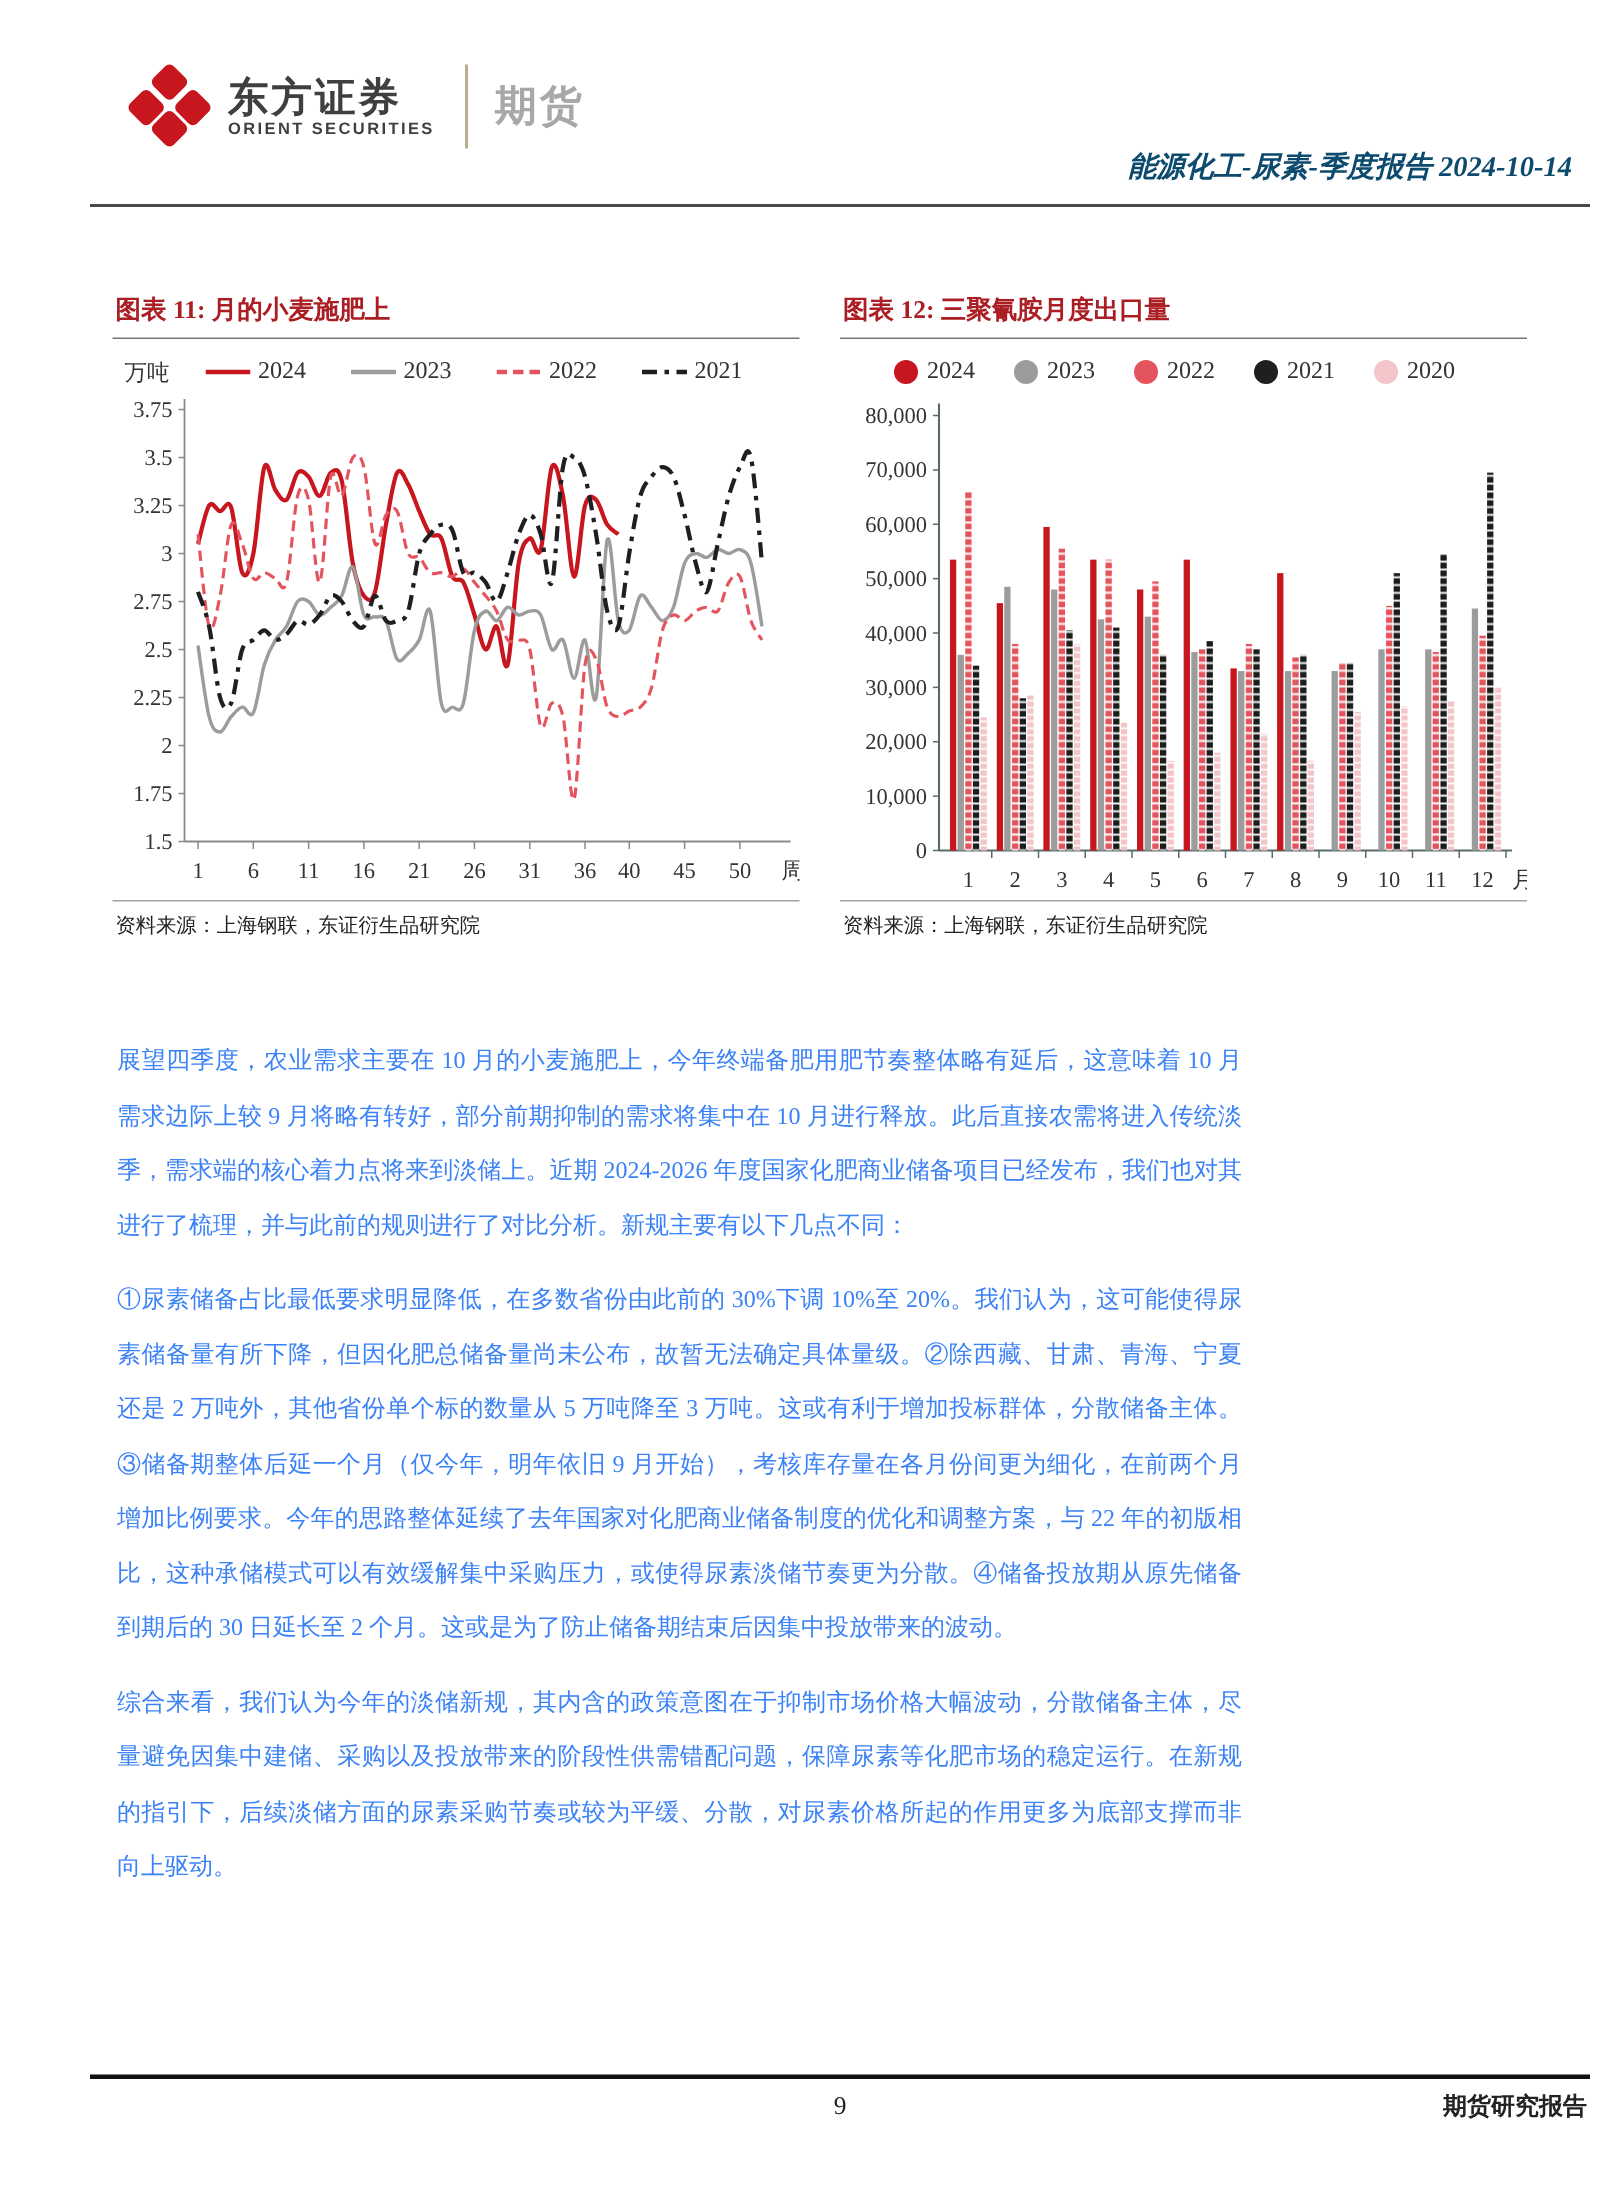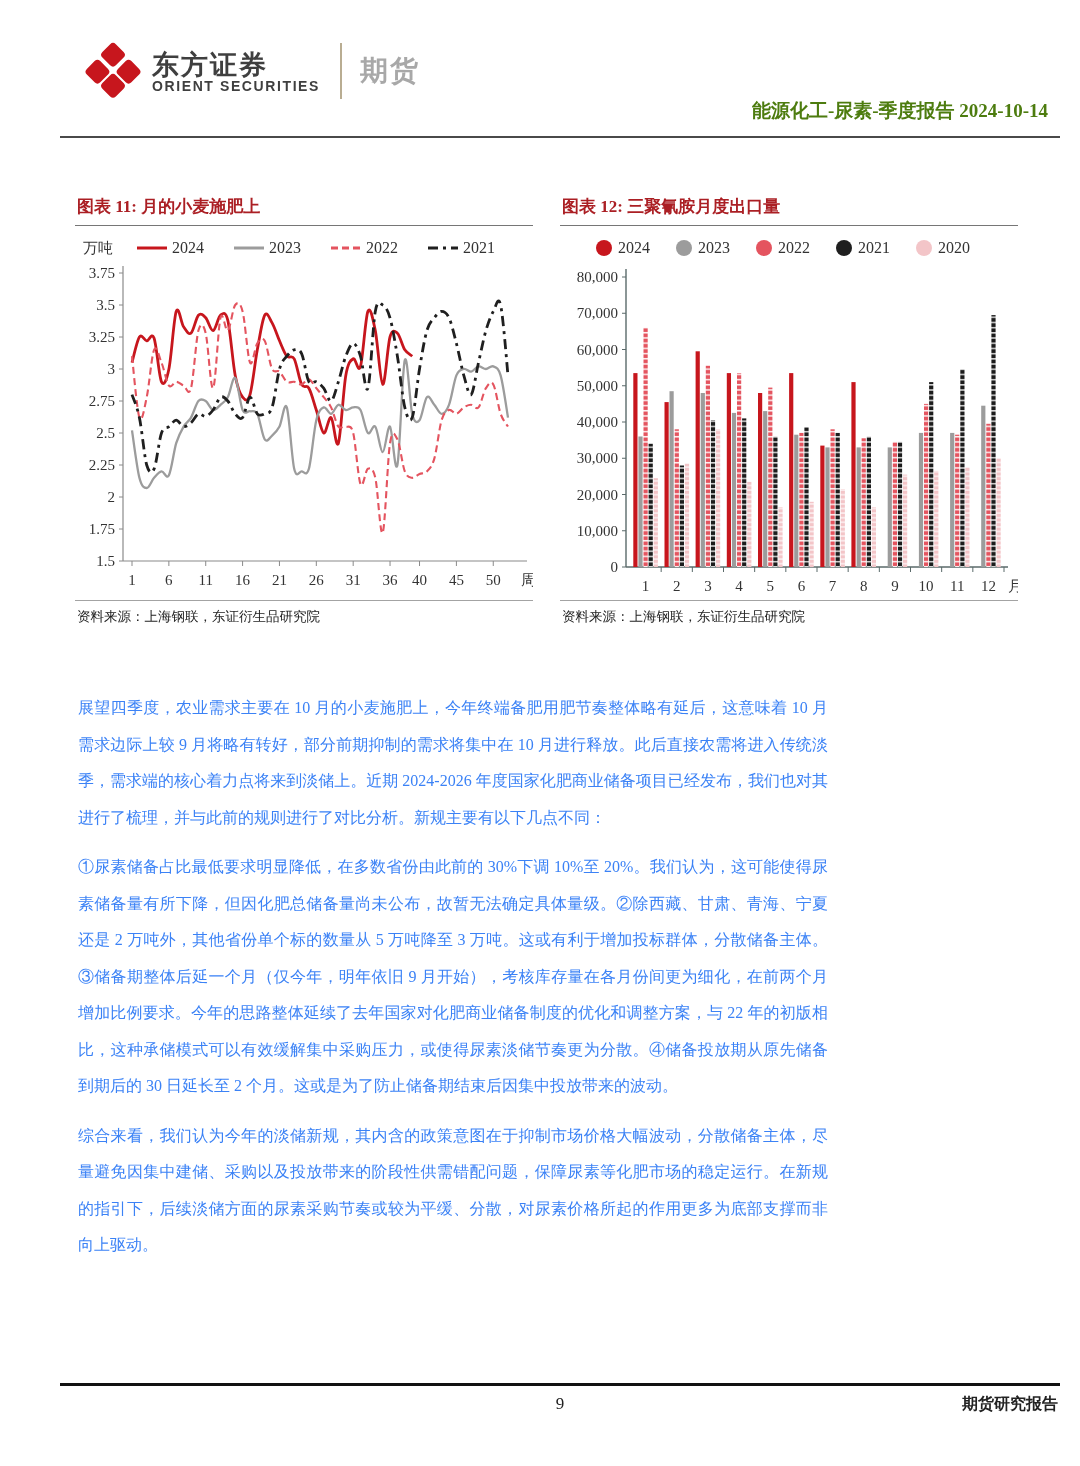--- a/index.html
+++ b/index.html
@@ -4,24 +4,24 @@
 <style>
   html,body{margin:0;padding:0;background:#ffffff;}
   .page{position:relative;width:1080px;height:1466px;background:#fff;overflow:hidden;
         font-family:"Liberation Serif","DejaVu Serif",serif;color:#1a1a1a;padding-left:40px;}
 
   
   .header{position:absolute;top:0;left:60px;right:60px;height:140px;}
   .brand{position:absolute;left:24px;top:42px;display:flex;align-items:center;}
   .brand-text{margin-left:10px;font-family:"Liberation Sans","DejaVu Sans",sans-serif;}
   .brand-cn{font-size:27px;font-weight:bold;color:#3f3f3f;letter-spacing:2px;line-height:30px;}
-  .brand-en{font-size:14px;font-weight:bold;color:#3f3f3f;letter-spacing:1.6px;line-height:13px;}
+  .brand-en{font-size:11px;font-weight:bold;color:#3f3f3f;letter-spacing:1.6px;line-height:13px;}
   .brand-divider{width:2px;height:56px;background:#b9ad92;margin:0 18px 0 20px;}
   .brand-sub{font-size:28px;font-weight:bold;color:#a8a8a8;font-family:"Liberation Sans","DejaVu Sans",sans-serif;letter-spacing:2px;}
-  .report-title{position:absolute;right:12px;top:98px;font-size:19px;font-weight:bold;color:#4d7c0f;}
+  .report-title{position:absolute;right:12px;top:98px;font-size:19px;font-weight:bold;color:#0c4a6e;font-style:italic;}
   .header-rule{position:absolute;left:0;right:0;top:136px;border-top:2px solid #4a4a4a;}
 
   
   .figures{position:absolute;top:195px;left:60px;right:60px;display:flex;}
   figure{margin:0;width:458px;}
   figure.f1{margin-left:15px;}
   figure.f2{margin-left:27px;}
   .fig-title{font-size:17px;font-weight:bold;color:#ab1f24;padding:0 0 7px 2px;border-bottom:1.5px solid #767676;}
   .fig-legend{display:flex;align-items:center;height:26px;margin-top:9px;font-size:16px;color:#333;}
   .fig-legend .unit{margin-left:8px;margin-right:24px;font-size:15px;}

